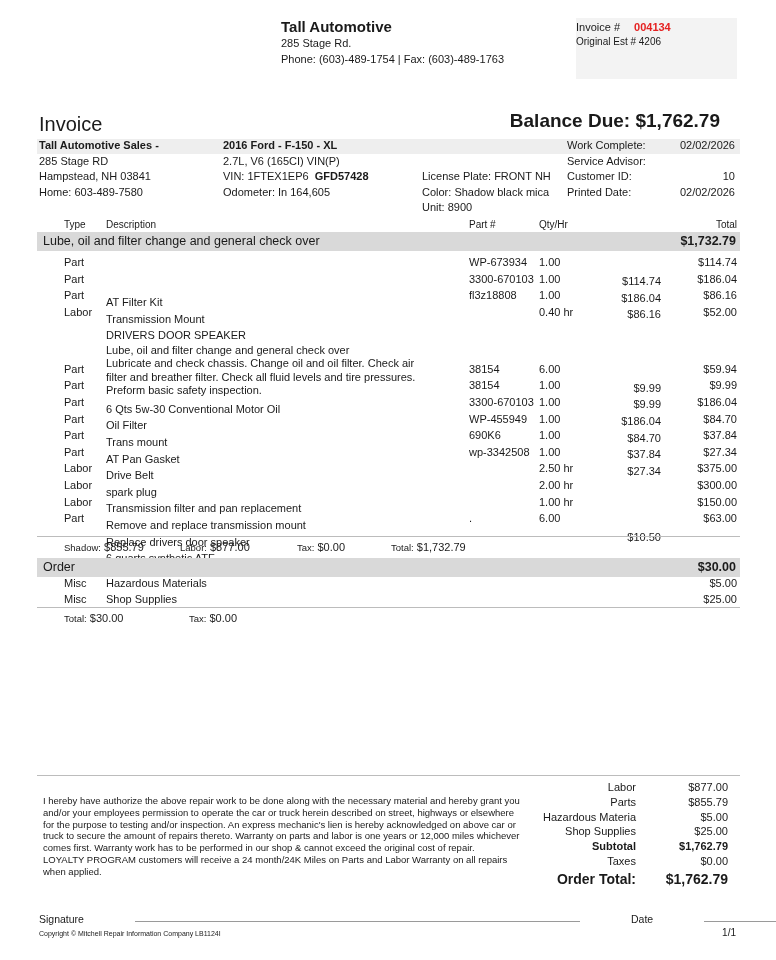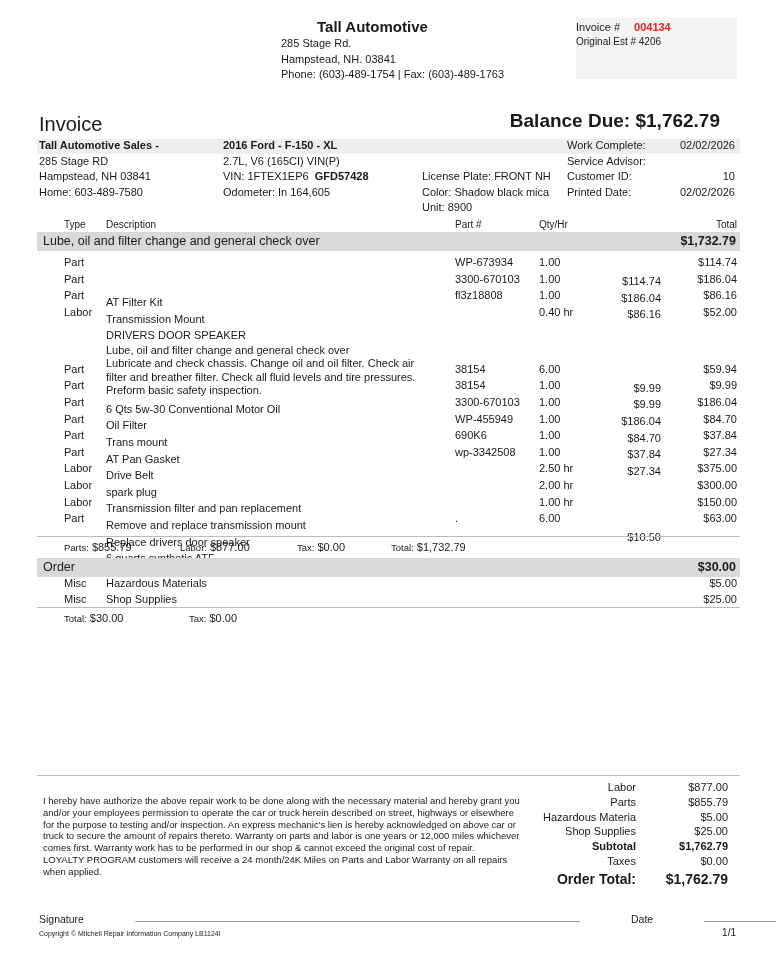--- a/index.html
+++ b/index.html
@@ -2,21 +2,21 @@
 <html><head>
   <meta charset="utf-8">
   <style>
     * { box-sizing: border-box; margin: 0; padding: 0; }
     html, body { width: 776px; height: 960px; background: #ffffff; }
     body { font-family: "Liberation Sans", sans-serif; color: #1a1a1a; position: relative; overflow: hidden; }
     .abs { position: absolute; }
 
     
     #company { left: 281px; top: 18px; }
-    #company .name { font-size: 15px; font-weight: bold; line-height: 18px; margin-left: 36px; }
+    #company .name { font-size: 15px; font-weight: bold; line-height: 18px; }
     #company .line { font-size: 11px; line-height: 15.5px; }
 
     #invbox { left: 576px; top: 18px; width: 161px; height: 61px; background: #f3f3f3; text-align: left; padding: 2px 4px 0 0; }
     #invbox .row1 { font-size: 11px; line-height: 15px; }
     #invbox .row1 .num { color: #e52222; font-weight: bold; margin-left: 14px; }
     #invbox .row2 { font-size: 10px; line-height: 14px; }
 
     #title { left: 39px; top: 112px; font-size: 20px; line-height: 24px; font-weight: normal; }
     #balance { right: 56px; top: 111px; font-size: 19px; font-weight: bold; line-height: 20px; }
 
@@ -28,21 +28,21 @@
     #veh2 { left: 422px; top: 169px; }
     .bold { font-weight: bold; }
     #work { left: 567px; top: 138px; width: 168px; }
     #work .r { display: flex; justify-content: space-between; }
 
     
     .cols { font-size: 10px; line-height: 13px; }
     #colhdr { left: 37px; top: 218px; width: 700px; height: 13px; }
     .c-type { position: absolute; left: 27px; }
     .c-desc { position: absolute; left: 69px; }
-    .c-part { position: absolute; left: 388px; padding-left: 30px; }
+    .c-part { position: absolute; left: 402px; padding-left: 30px; }
     .c-qty { position: absolute; left: 502px; }
     .c-sale { position: absolute; right: 76px; text-align: right; margin-top: 19px; }
     .c-total { position: absolute; right: 0; }
 
     .secthdr { left: 37px; width: 703px; height: 19px; background: #d9d9d9; font-size: 12.5px; line-height: 19px; padding: 0 4px 0 6px; display: flex; justify-content: space-between; }
     #sect1 { top: 232px; }
     #sect2 { top: 558px; }
     .secthdr .lbl { font-weight: normal; }
     .secthdr .amt { font-weight: bold; }
 
@@ -71,21 +71,20 @@
     #sig .line.d { flex: 0 0 85px; }
     #copy { left: 39px; top: 929px; font-size: 7px; line-height: 10px; }
     #pg { right: 40px; top: 927px; font-size: 10px; line-height: 12px; }
   </style>
 </head>
 <body>
 
 <div id="company" class="abs">
   <div class="name">Tall Automotive</div>
   <div class="line">285 Stage Rd.</div>
-  <div class="line">Hampstead, NH. 03841</div>
   <div class="line">Phone: (603)-489-1754 | Fax: (603)-489-1763</div>
 </div>
 
 <div id="invbox" class="abs">
   <div class="row1"><span>Invoice #</span><span class="num">004134</span></div>
   <div class="row2">Original Est # 4206</div>
 </div>
 
 <div id="title" class="abs">Invoice</div>
 <div id="balance" class="abs">Balance Due: $1,762.79</div>
@@ -258,21 +257,21 @@
       <span class="c-desc desc">6 quarts synthetic ATF</span>
       <span class="c-part">.</span>
       <span class="c-qty">6.00</span>
       <span class="c-sale">$10.50</span>
       <span class="c-total">$63.00</span>
     </div>
   </div>
 
 <div id="hr1" class="hr"></div>
 
-<div class="sumrow" style="left:64px; top:540px;"><span class="k">Parts:</span> <span>$855.79</span></div>
+<div class="sumrow" style="left:64px; top:540px;"><span class="k">Shadow:</span> <span>$855.79</span></div>
 <div class="sumrow" style="left:180px; top:540px;"><span class="k">Labor:</span> <span>$877.00</span></div>
 <div class="sumrow" style="left:297px; top:540px;"><span class="k">Tax:</span> <span>$0.00</span></div>
 <div class="sumrow" style="left:391px; top:540px;"><span class="k">Total:</span> <span>$1,732.79</span></div>
 
 <div id="sect2" class="abs secthdr">
   <span class="lbl">Order</span>
   <span class="amt">$30.00</span>
 </div>
 
 <div id="rows2">

